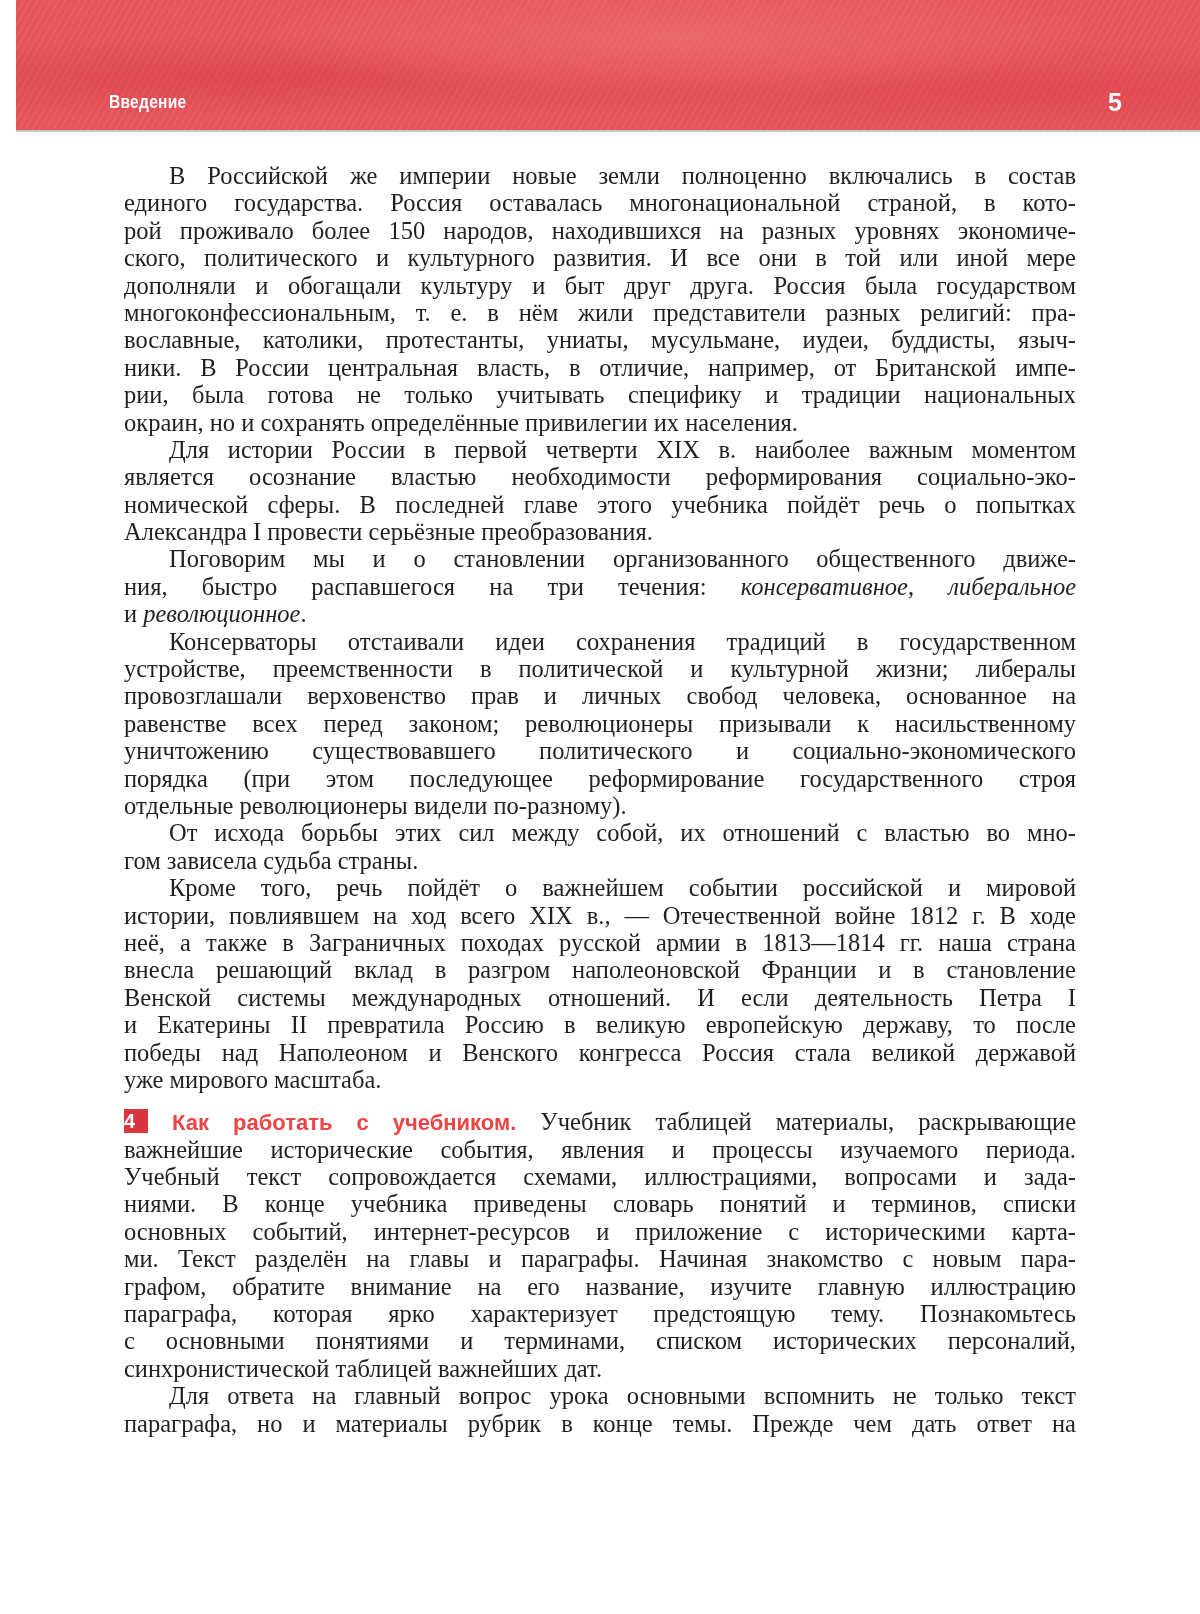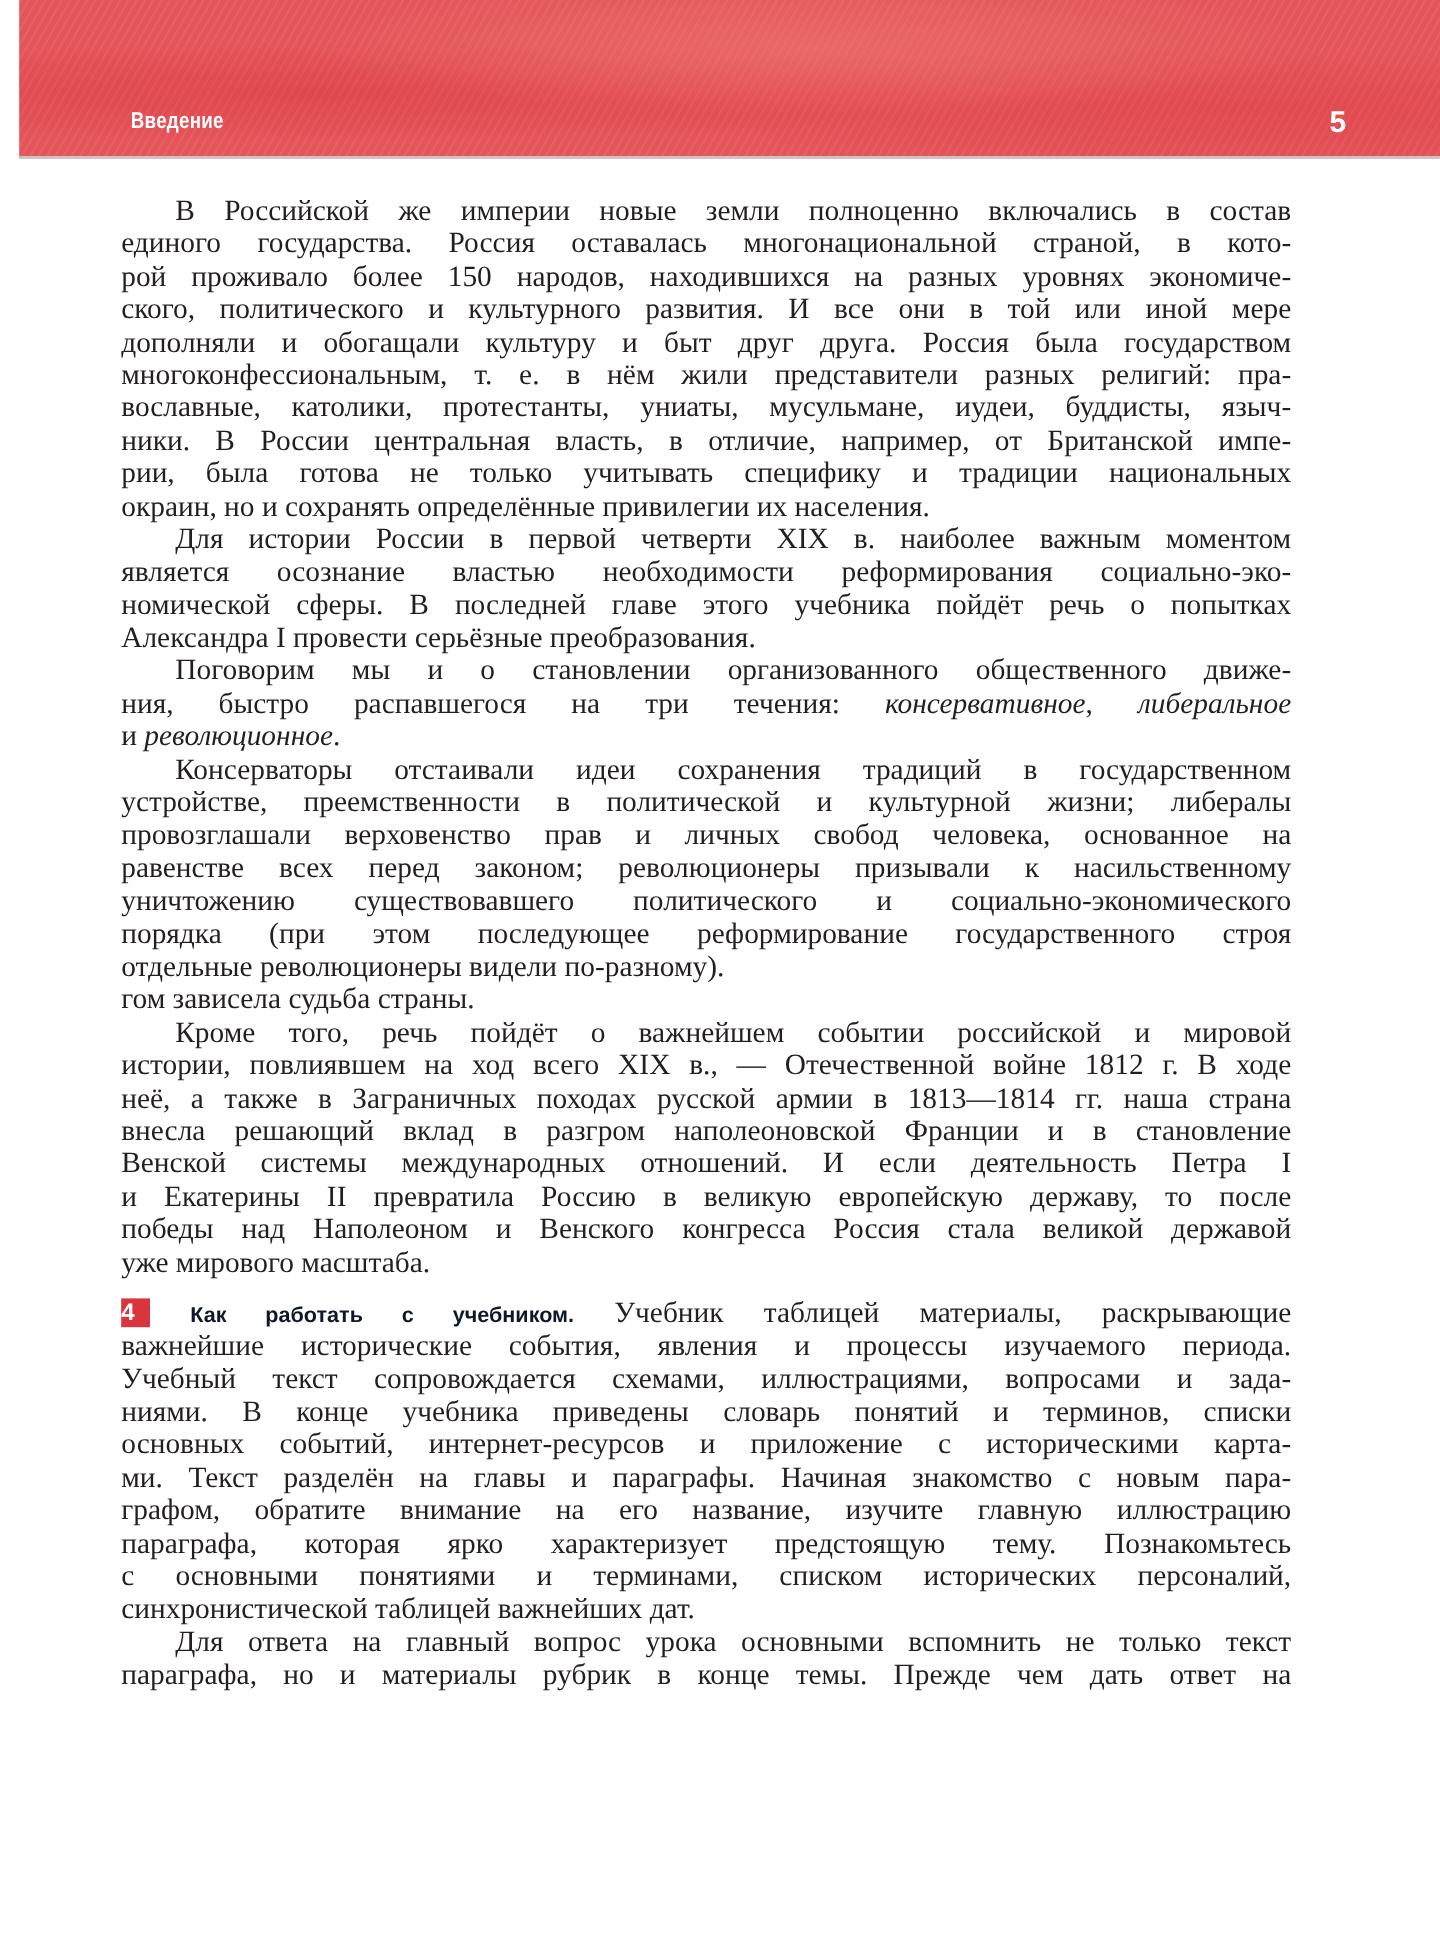--- a/index.html
+++ b/index.html
@@ -23,30 +23,30 @@
     font-weight: bold; font-size: 19px; color: #ffffff; transform: scaleX(0.82); transform-origin: left center; letter-spacing: 0.3px;
   }
   .header .pagenum {
     position: absolute; left: 1092px; top: 88px; font-family: "Liberation Sans", "DejaVu Sans", sans-serif;
     font-weight: bold; font-size: 25px; color: #ffffff;
   }
   .text {
     position: absolute; left: 101px; top: 162px; width: 975px;
     font-size: 24.5px; line-height: 27.4px;
   }
-  .line { display: block; text-align: justify; text-align-last: justify; white-space: nowrap; height: 27.4px; overflow: visible; }
+  .line { display: block; text-align: justify; text-align-last: justify; white-space: nowrap; height: 27.4px; overflow: visible; margin-left: 23px; }
   .line.last { text-align-last: left; }
   .line.indent { padding-left: 45px; }
   .gap { height: 15px; }
   .sec4-badge {
     display: inline-block; background: #d9353f; color: #ffffff; font-family: "Liberation Sans", "DejaVu Sans", sans-serif;
     font-weight: bold; font-size: 20px; width: 24px; height: 24px; line-height: 24px; text-align: center; vertical-align: 2px;
   }
   .sec4-title {
-    color: #0f172a; font-family: "Liberation Sans", "DejaVu Sans", sans-serif; font-weight: bold; font-size: 18px;
+    color: #ef4444; font-family: "Liberation Sans", "DejaVu Sans", sans-serif; font-weight: bold; font-size: 22px;
   }
   em { font-style: italic; }
 </style>
 </head>
 <body>
 
 <div class="header">
   <span class="section">Введение</span>
   <span class="pagenum">5</span>
 </div>
@@ -83,20 +83,21 @@
     <span class="line indent">Консерваторы отстаивали идеи сохранения традиций в государственном</span>
     <span class="line">устройстве, преемственности в политической и культурной жизни; либералы</span>
     <span class="line">провозглашали верховенство прав и личных свобод человека, основанное на</span>
     <span class="line">равенстве всех перед законом; революционеры призывали к насильственному</span>
     <span class="line">уничтожению существовавшего политического и социально-экономического</span>
     <span class="line">порядка (при этом последующее реформирование государственного строя</span>
     <span class="line last">отдельные революционеры видели по-разному).</span>
   </div>
 
   <div>
+    <span class="line indent">От исхода борьбы этих сил между собой, их отношений с властью во мно-</span>
     <span class="line last">гом зависела судьба страны.</span>
   </div>
 
   <div>
     <span class="line indent">Кроме того, речь пойдёт о важнейшем событии российской и мировой</span>
     <span class="line">истории, повлиявшем на ход всего XIX в., — Отечественной войне 1812 г. В ходе</span>
     <span class="line">неё, а также в Заграничных походах русской армии в 1813—1814 гг. наша страна</span>
     <span class="line">внесла решающий вклад в разгром наполеоновской Франции и в становление</span>
     <span class="line">Венской системы международных отношений. И если деятельность Петра I</span>
     <span class="line">и Екатерины II превратила Россию в великую европейскую державу, то после</span>

